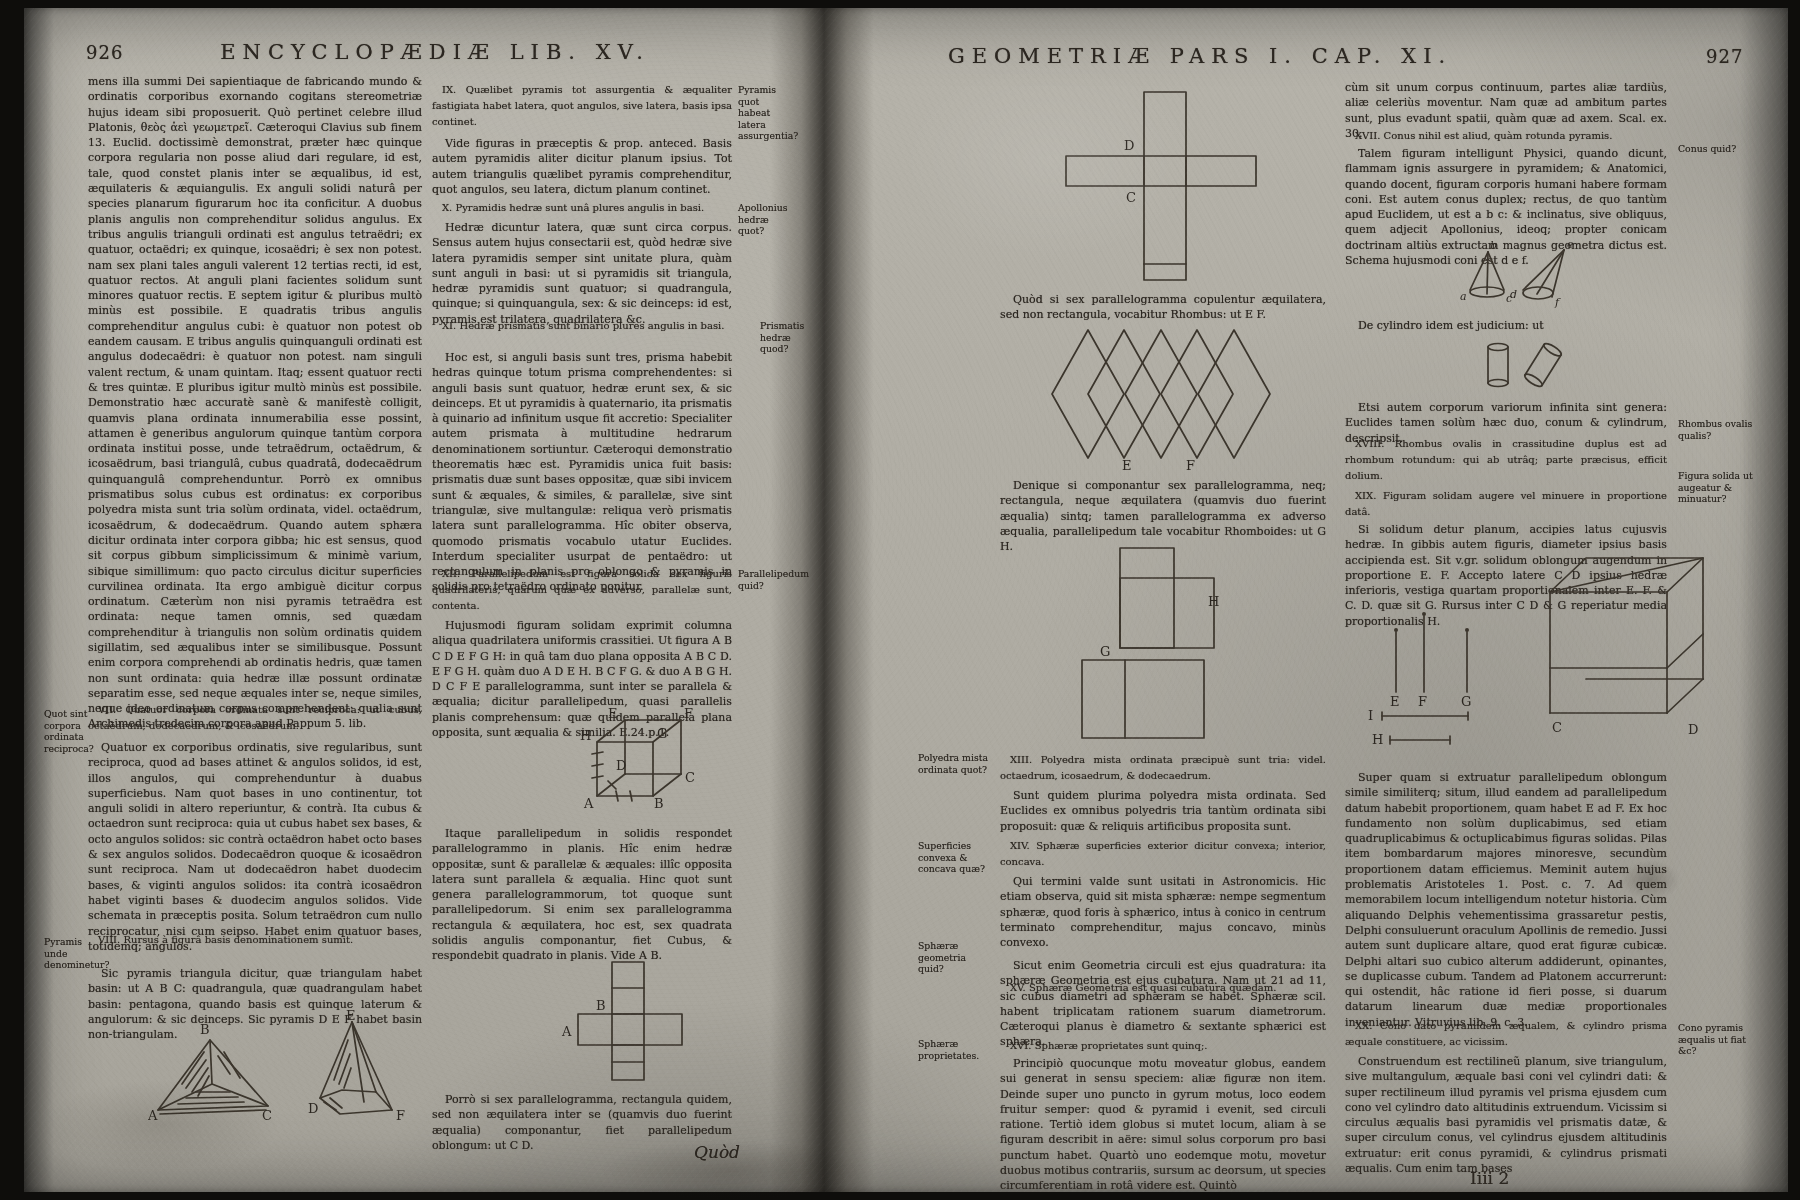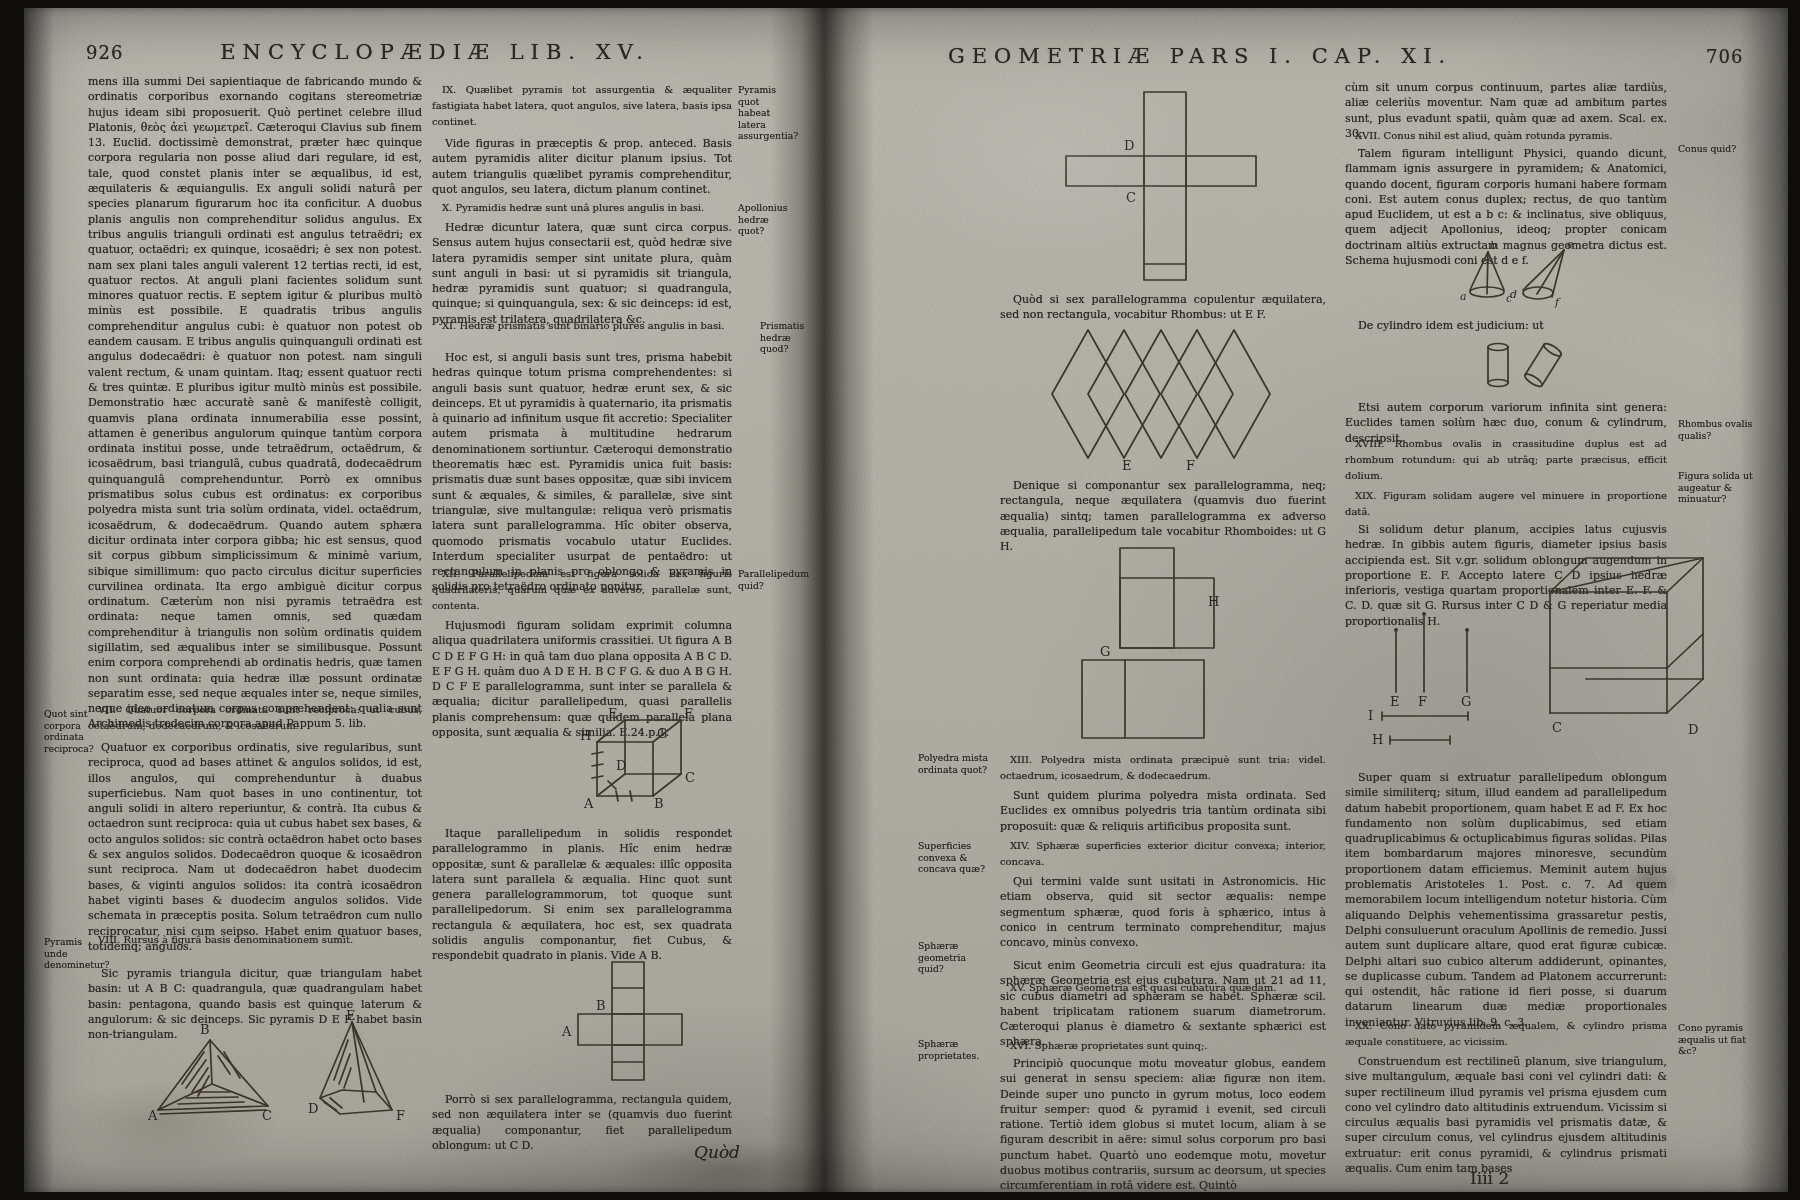--- a/index.html
+++ b/index.html
@@ -150,21 +150,21 @@
   <text x="36" y="52">B</text>
   <text x="2" y="78">A</text>
 </svg>
 
 <div class="abs bt ind" style="left:432px;top:1092px;width:300px;">Porrò si sex parallelogramma, rectangula quidem, sed non æquilatera inter se (quamvis duo fuerint æqualia) componantur, fiet parallelipedum oblongum: ut C D.</div>
 <div class="abs cw" style="left:694px;top:1142px;">Quòd</div>
 
 <div class="abs" style="left:870px;top:8px;width:918px;height:1184px;"></div>
 
 <div class="abs hdr" style="left:930px;top:44px;width:540px;">GEOMETRIÆ PARS I. CAP. XI.</div>
-<div class="abs pgnum" style="left:1706px;top:46px;">706</div>
+<div class="abs pgnum" style="left:1706px;top:46px;">927</div>
 
 <div class="abs mn" style="left:918px;top:752px;width:72px;">Polyedra mista ordinata quot?</div>
 <div class="abs mn" style="left:918px;top:840px;width:72px;">Superficies convexa &amp; concava quæ?</div>
 <div class="abs mn" style="left:918px;top:940px;width:72px;">Sphæræ geometria quid?</div>
 <div class="abs mn" style="left:918px;top:1038px;width:72px;">Sphæræ proprietates.</div>
 
 <svg class="abs fig" style="left:1050px;top:88px;" width="215" height="200" viewBox="0 0 215 200">
   <rect x="94" y="4" width="42" height="188"></rect>
   <rect x="16" y="68" width="190" height="30"></rect>
   <line x1="94" y1="68" x2="94" y2="98"></line>
@@ -193,21 +193,21 @@
   <rect x="48" y="36" width="94" height="70"></rect>
   <rect x="10" y="118" width="122" height="78"></rect>
   <line x1="53" y1="118" x2="53" y2="196"></line>
   <text x="136" y="64">H</text>
   <text x="28" y="114">G</text>
 </svg>
 
 <div class="abs hd" style="left:1000px;top:752px;width:326px;">XIII. Polyedra mista ordinata præcipuè sunt tria: videl. octaedrum, icosaedrum, &amp; dodecaedrum.</div>
 <div class="abs bt ind" style="left:1000px;top:788px;width:326px;">Sunt quidem plurima polyedra mista ordinata. Sed Euclides ex omnibus polyedris tria tantùm ordinata sibi proposuit: quæ &amp; reliquis artificibus proposita sunt.</div>
 <div class="abs hd" style="left:1000px;top:838px;width:326px;">XIV. Sphæræ superficies exterior dicitur convexa; interior, concava.</div>
-<div class="abs bt ind" style="left:1000px;top:874px;width:326px;">Qui termini valde sunt usitati in Astronomicis. Hic etiam observa, quid sit sector æqualis: nempe segmentum sphæræ, quod foris à sphærico, intus à conico in centrum terminato comprehenditur, majus concavo, minùs convexo.</div>
+<div class="abs bt ind" style="left:1000px;top:874px;width:326px;">Qui termini valde sunt usitati in Astronomicis. Hic etiam observa, quid sit mista sphæræ: nempe segmentum sphæræ, quod foris à sphærico, intus à conico in centrum terminato comprehenditur, majus concavo, minùs convexo.</div>
 <div class="abs hd" style="left:1000px;top:940px;width:326px;margin-top:40px;">XV. Sphæræ Geometria est quasi cubatura quædam.</div>
 <div class="abs bt ind" style="left:1000px;top:958px;width:326px;">Sicut enim Geometria circuli est ejus quadratura: ita sphæræ Geometria est ejus cubatura. Nam ut 21 ad 11, sic cubus diametri ad sphæram se habet. Sphæræ scil. habent triplicatam rationem suarum diametrorum. Cæteroqui planus è diametro &amp; sextante sphærici est sphæra.</div>
 <div class="abs hd" style="left:1000px;top:1038px;width:326px;">XVI. Sphæræ proprietates sunt quinq;.</div>
 <div class="abs bt ind" style="left:1000px;top:1056px;width:326px;">Principiò quocunque motu moveatur globus, eandem sui generat in sensu speciem: aliæ figuræ non item. Deinde super uno puncto in gyrum motus, loco eodem fruitur semper: quod &amp; pyramid i evenit, sed circuli ratione. Tertiò idem globus si mutet locum, aliam à se figuram describit in aëre: simul solus corporum pro basi punctum habet. Quartò uno eodemque motu, movetur duobus motibus contrariis, sursum ac deorsum, ut species circumferentiam in rotâ videre est. Quintò</div>
 
 <div class="abs mn" style="left:1678px;top:128px;width:84px;margin-top:15px;">Conus quid?</div>
 <div class="abs mn" style="left:1678px;top:418px;width:84px;">Rhombus ovalis qualis?</div>
 <div class="abs mn" style="left:1678px;top:470px;width:84px;">Figura solida ut augeatur &amp; minuatur?</div>
 <div class="abs mn" style="left:1678px;top:1022px;width:84px;">Cono pyramis æqualis ut fiat &amp;c?</div>
 

